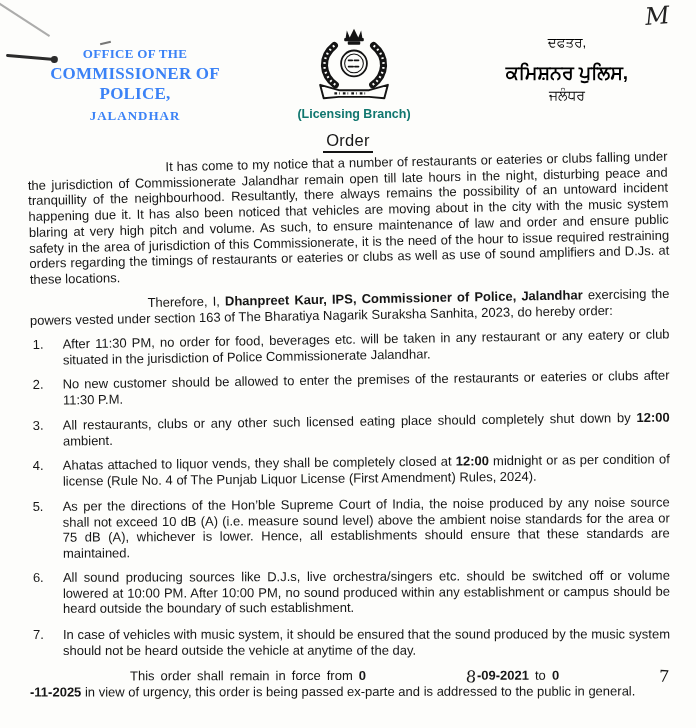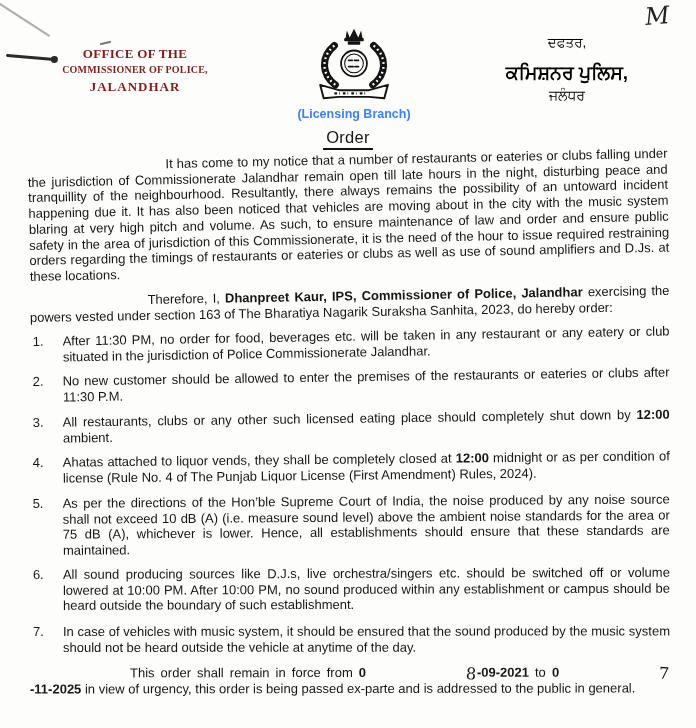--- a/index.html
+++ b/index.html
@@ -13,27 +13,27 @@
     color:#161616;
   }
   
   .mark-corner{position:absolute;top:14px;left:-22px;width:78px;height:1.5px;background:#6a6a6a;transform:rotate(33deg);opacity:.55;}
   .mark-arrow{position:absolute;top:56px;left:6px;width:50px;height:2.5px;background:#2b2b2b;transform:rotate(5deg);border-radius:2px;}
   .mark-arrow:after{content:"";position:absolute;right:-2px;top:-2px;width:7px;height:7px;background:#2b2b2b;border-radius:50%;}
   .mark-dash{position:absolute;top:42px;left:100px;width:11px;height:2px;background:#555;transform:rotate(-14deg);opacity:.8;}
   .mark-m{position:absolute;top:2px;right:26px;font-family:"DejaVu Serif",serif;font-style:italic;font-size:24px;color:#222;transform:rotate(-5deg);}
   
   .hdr{display:flex;padding:26px 16px 0 16px;}
-  .hdr-left{width:238px;padding-top:20px;text-align:center;font-family:"Liberation Serif",serif;font-weight:700;color:#7f1d1d;}
+  .hdr-left{width:238px;padding-top:20px;text-align:center;font-family:"Liberation Serif",serif;font-weight:700;color:#3b82f6;}
   .hl1{font-size:13px;letter-spacing:.3px;}
-  .hl2{font-size:10px;margin-top:2px;letter-spacing:.2px;}
+  .hl2{font-size:17px;margin-top:2px;letter-spacing:.2px;}
   .hl3{font-size:13px;margin-top:4px;letter-spacing:1px;}
   .hdr-center{flex:1;text-align:center;}
   .emblem{width:106px;height:82px;display:block;margin:0 auto;}
-  .branch{font-weight:700;font-size:12.5px;margin-top:-1px;color:#3b82f6;}
+  .branch{font-weight:700;font-size:12.5px;margin-top:-1px;color:#0f766e;}
   .hdr-right{width:226px;padding-top:9px;text-align:center;color:#000000;}
   .pl1{font-size:13.5px;}
   .pl2{font-size:19px;margin-top:11px;font-weight:600;}
   .pl3{font-size:14px;margin-top:3px;}
   
   .title-wrap{text-align:center;margin-top:7px;}
   .doc-title{display:inline-block;font-weight:400;font-size:16.5px;border-bottom:2.5px solid #141414;padding:0 3px 1px 3px;letter-spacing:.3px;}
   
   .content{padding:9px 26px 0 30px;font-size:13px;line-height:15.7px;text-align:justify;}
   .para{margin:0 0 9px 0;}

